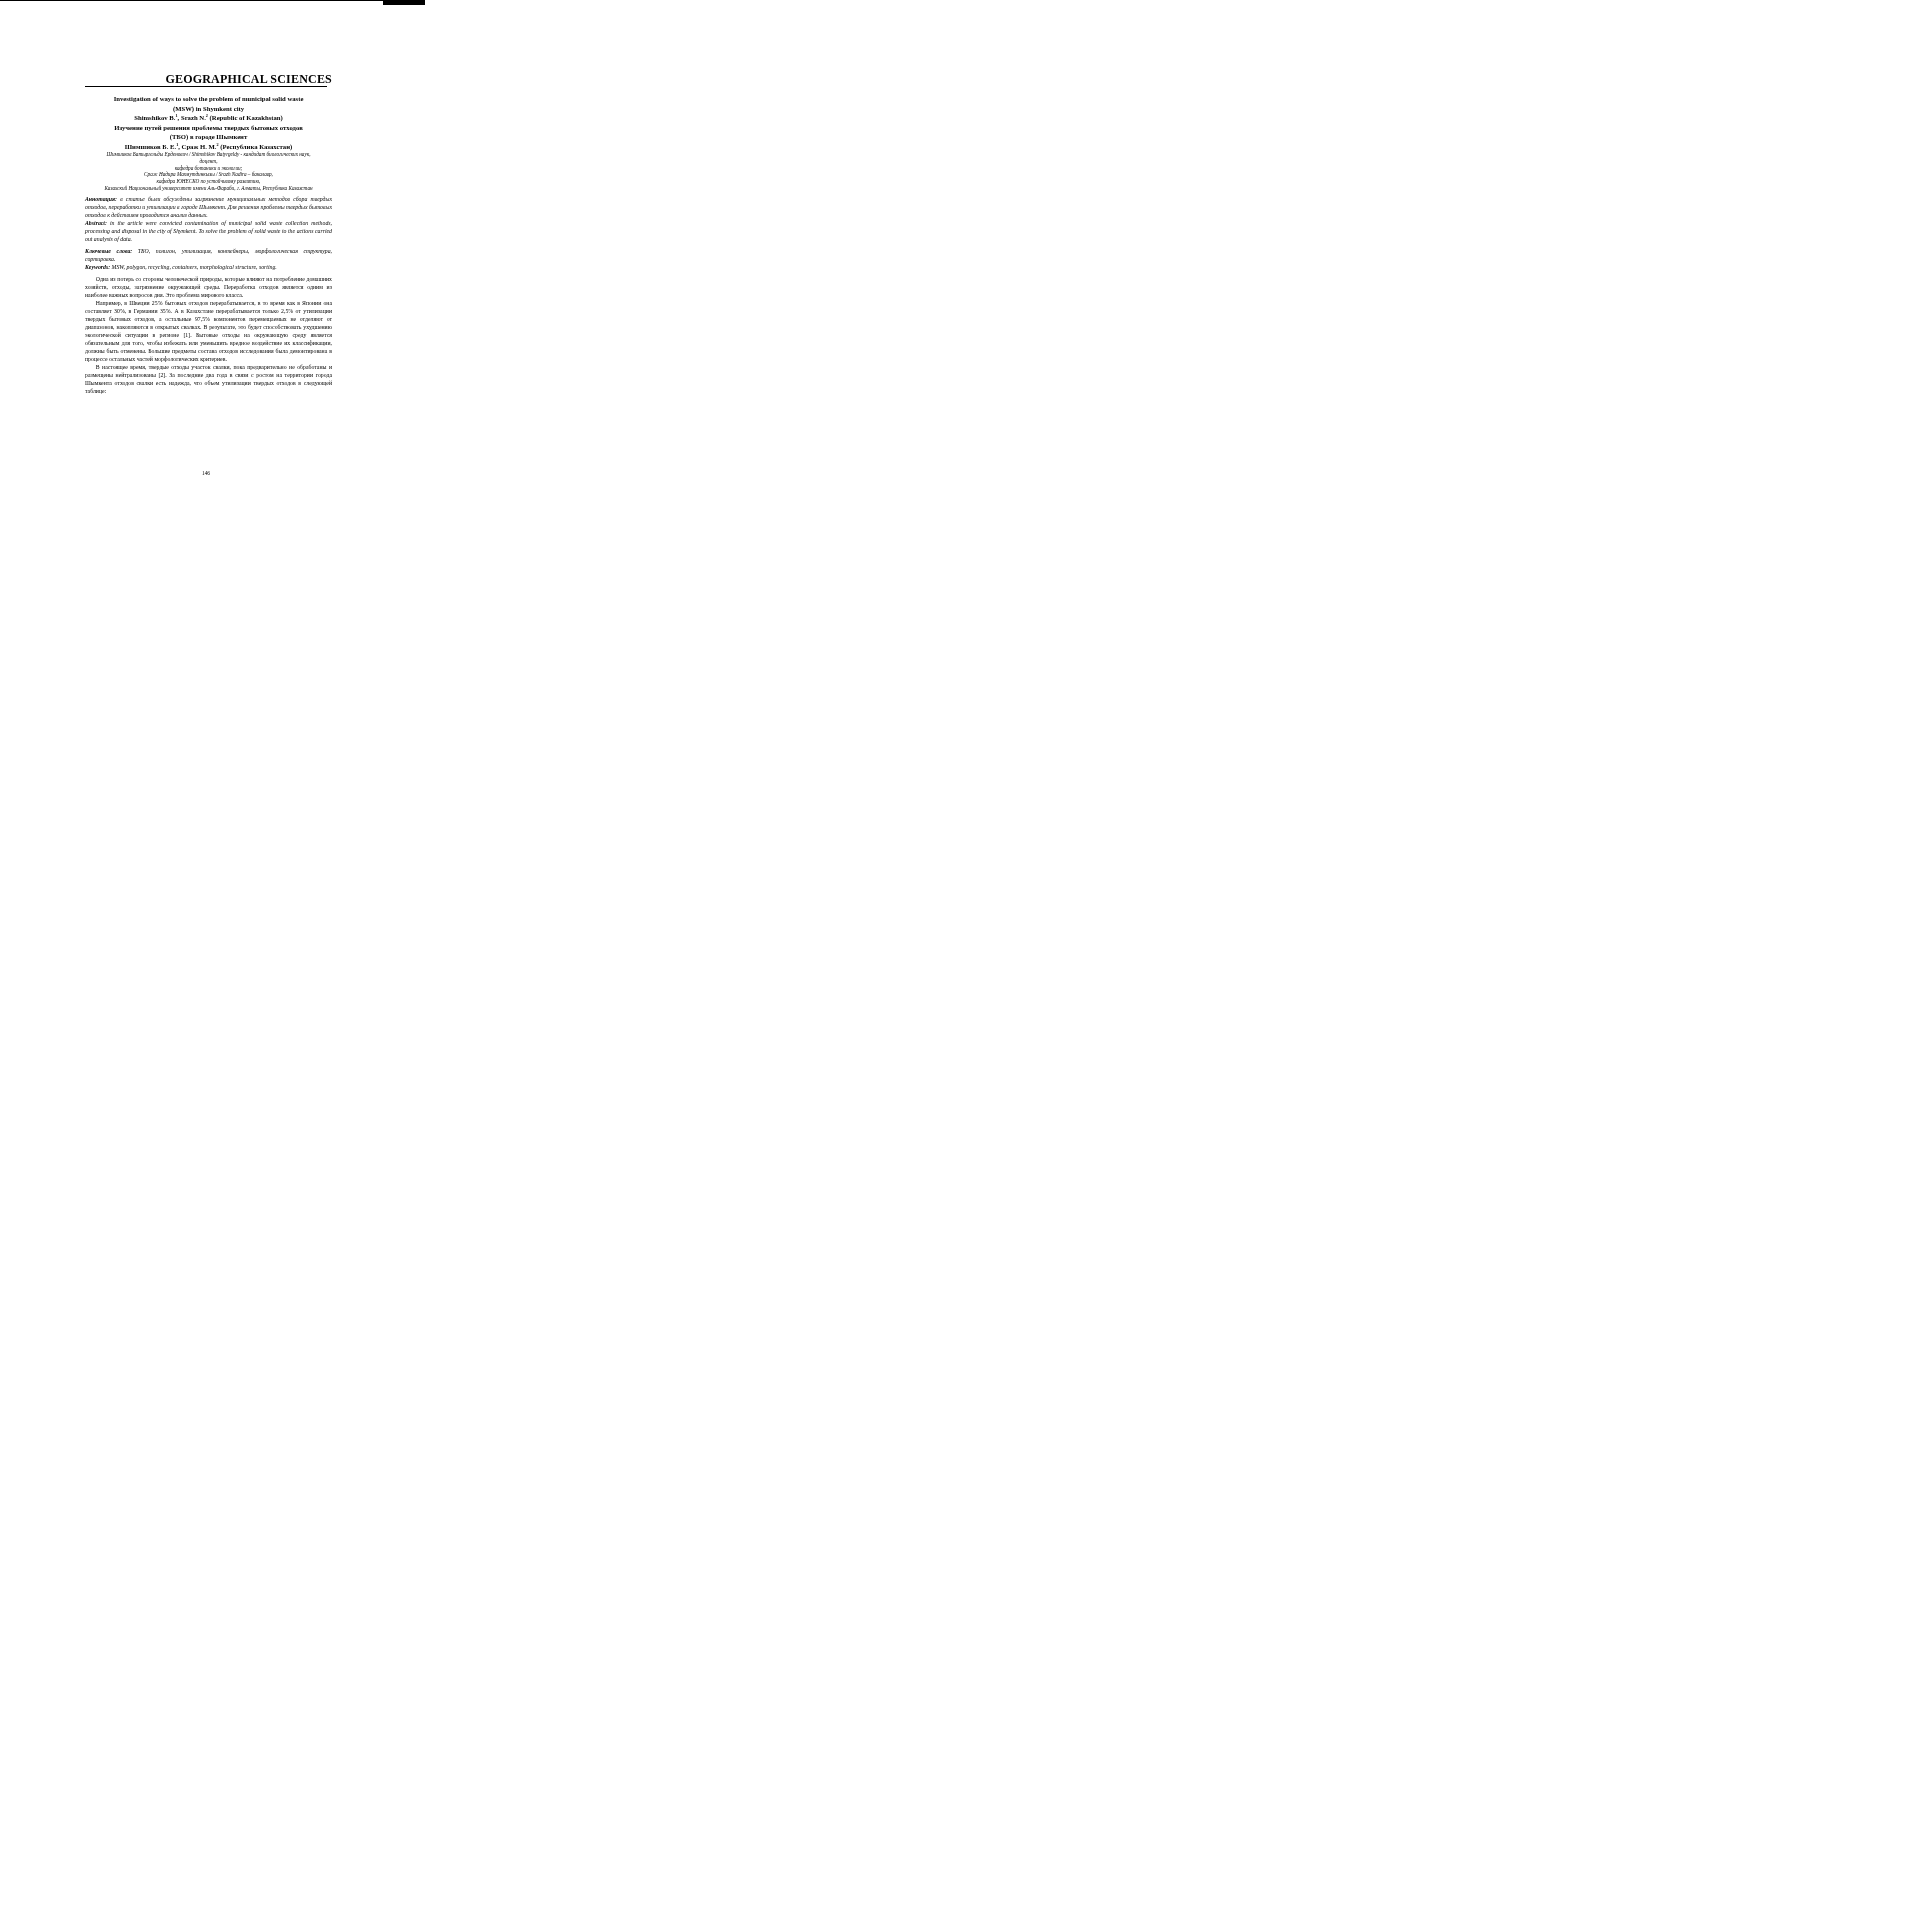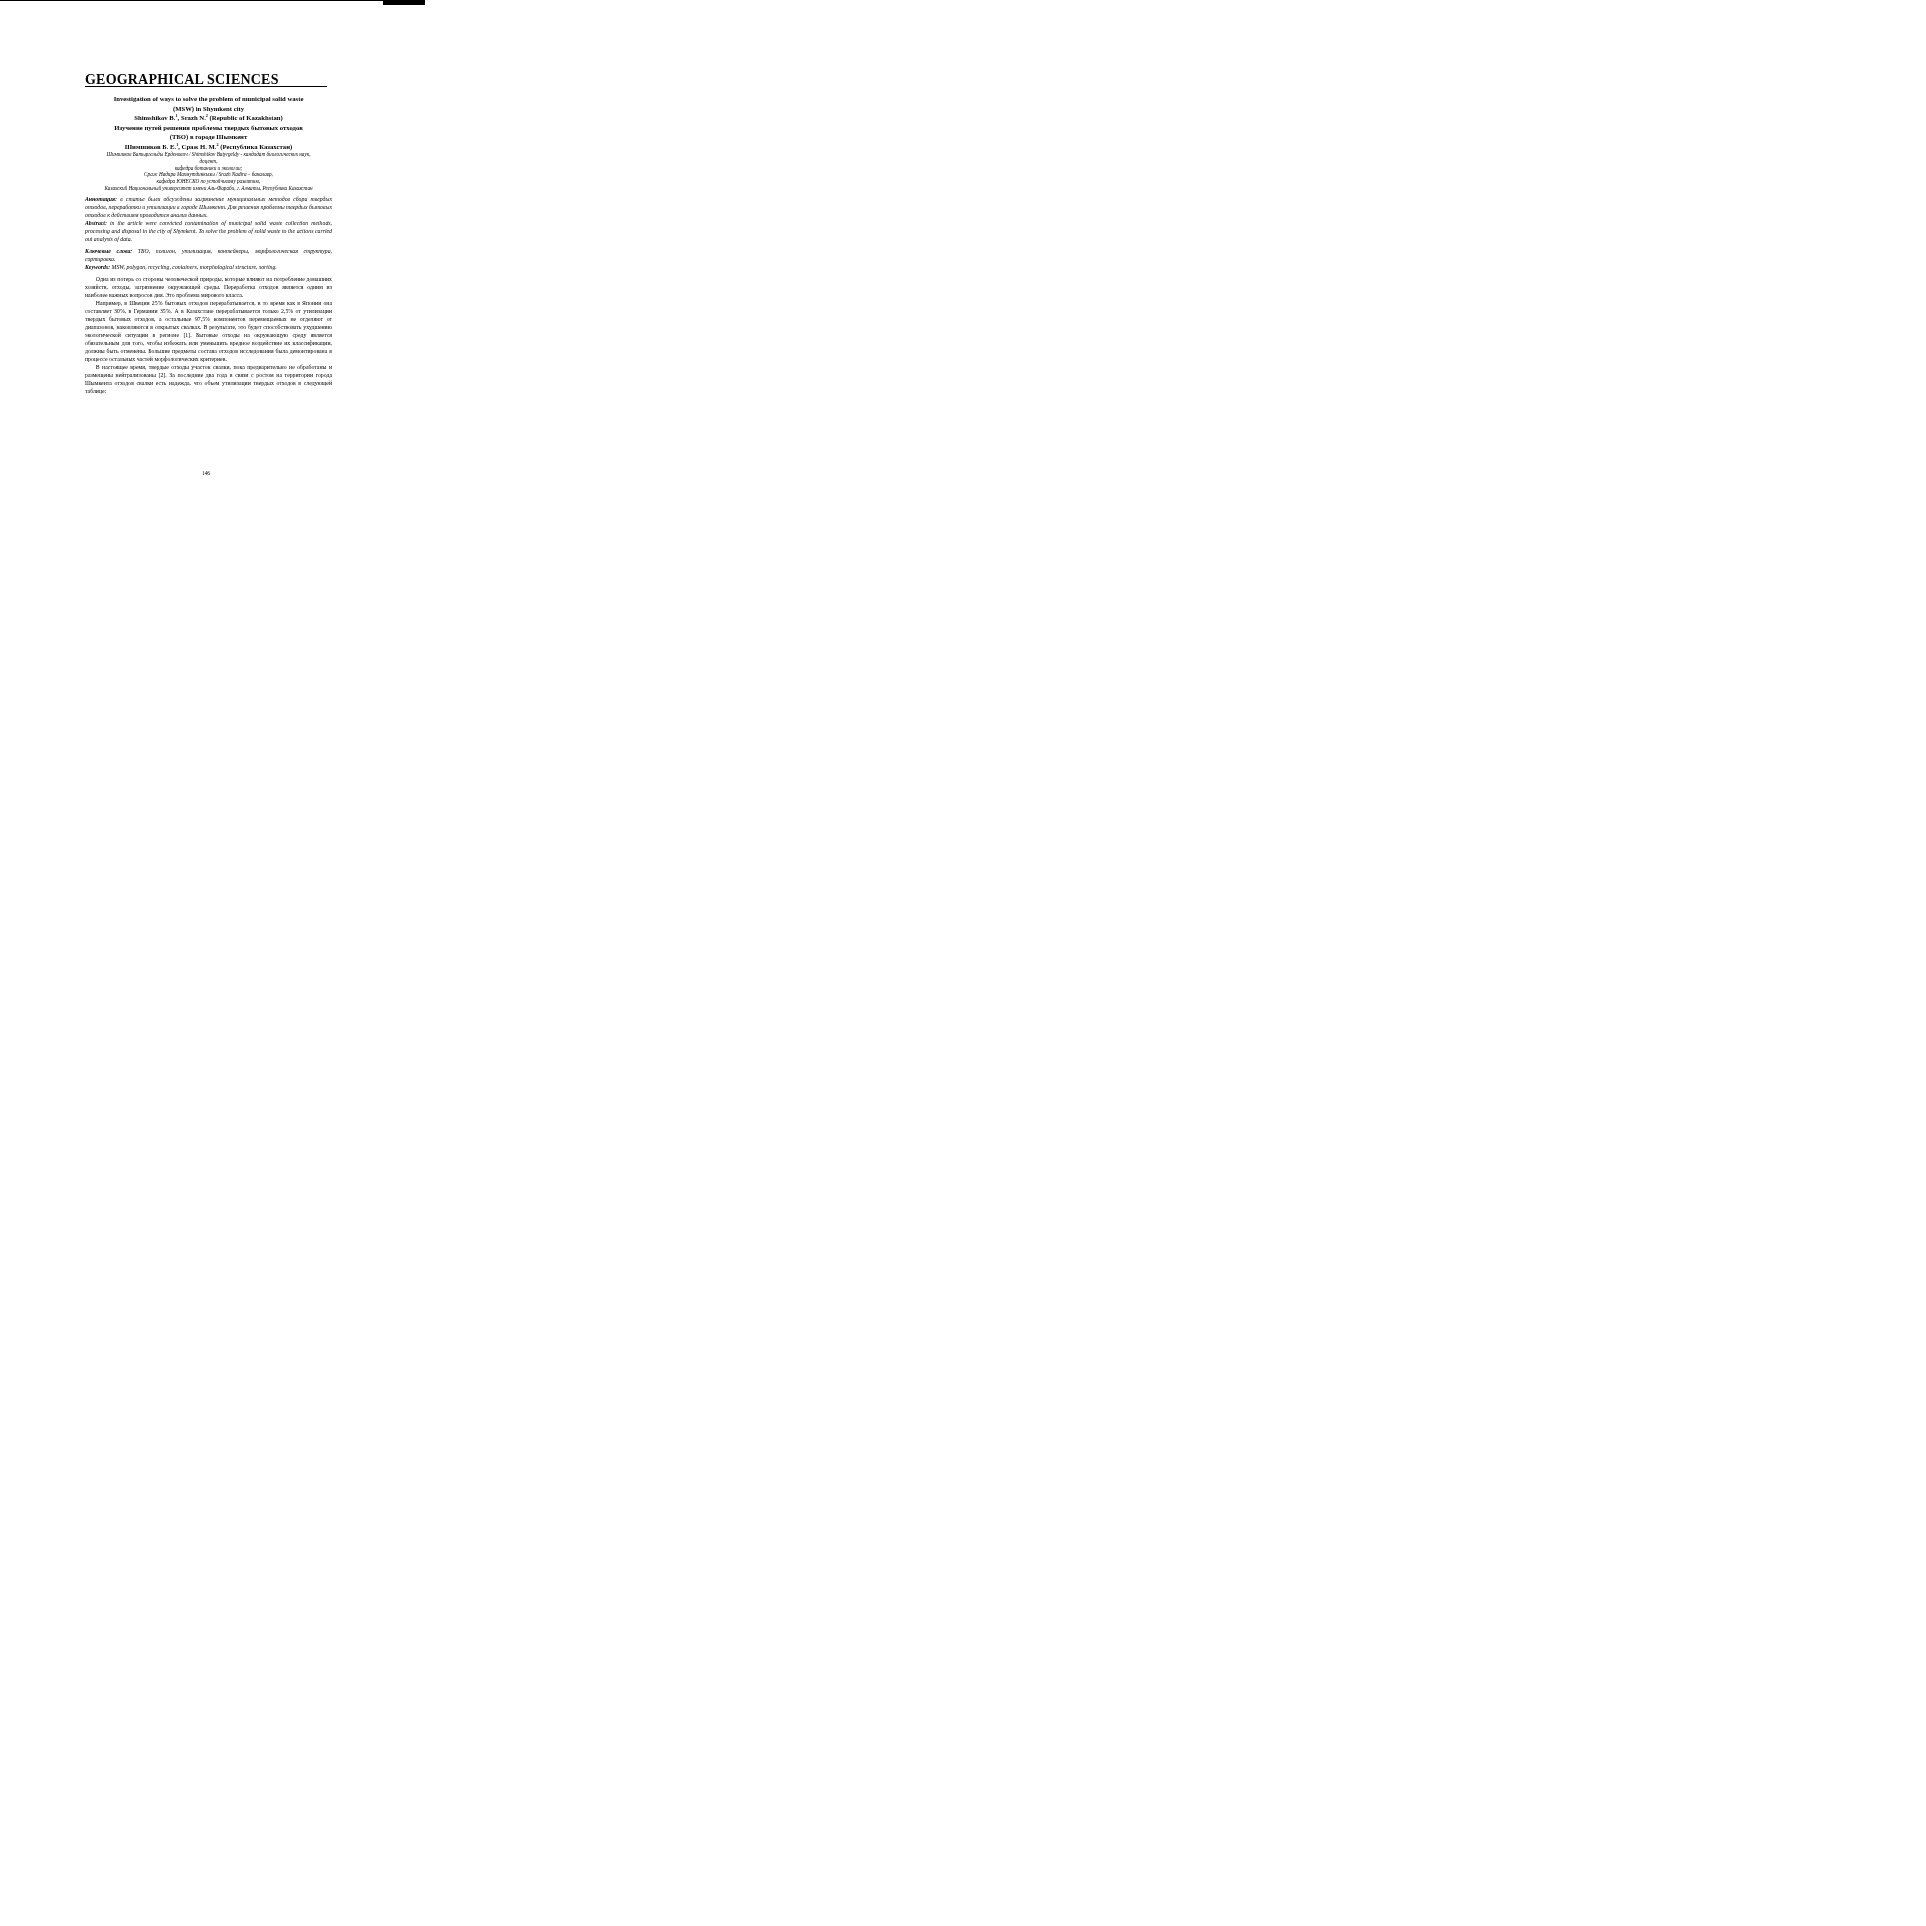--- a/index.html
+++ b/index.html
@@ -26,22 +26,22 @@
     position: absolute;
     top: 0; right: 0;
     width: 42px; height: 4.6px;
     background: #000000;
   }
   .section-header {
     position: absolute;
     top: 72px; left: 85px;
     width: 247px;
     margin: 0;
-    text-align: left;
-    font-size: 14px;
+    text-align: right;
+    font-size: 12px;
     font-weight: bold;
     letter-spacing: 0.2px;
     white-space: nowrap;
   }
   .rule {
     position: absolute;
     top: 86px; left: 85px;
     width: 242px; height: 1.2px;
     background: #000000;
   }

